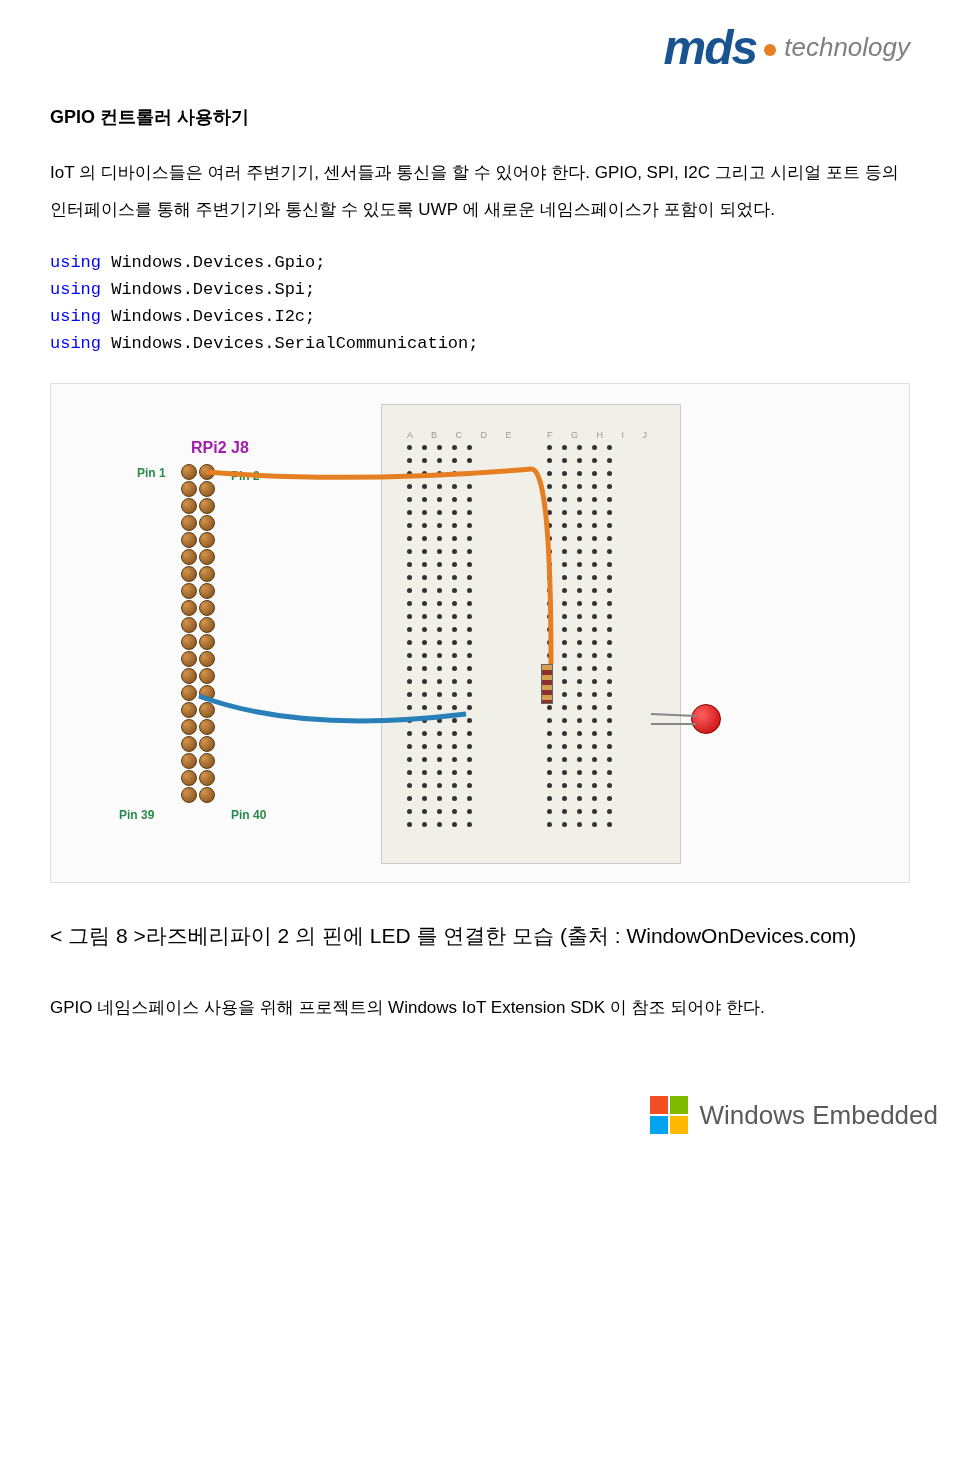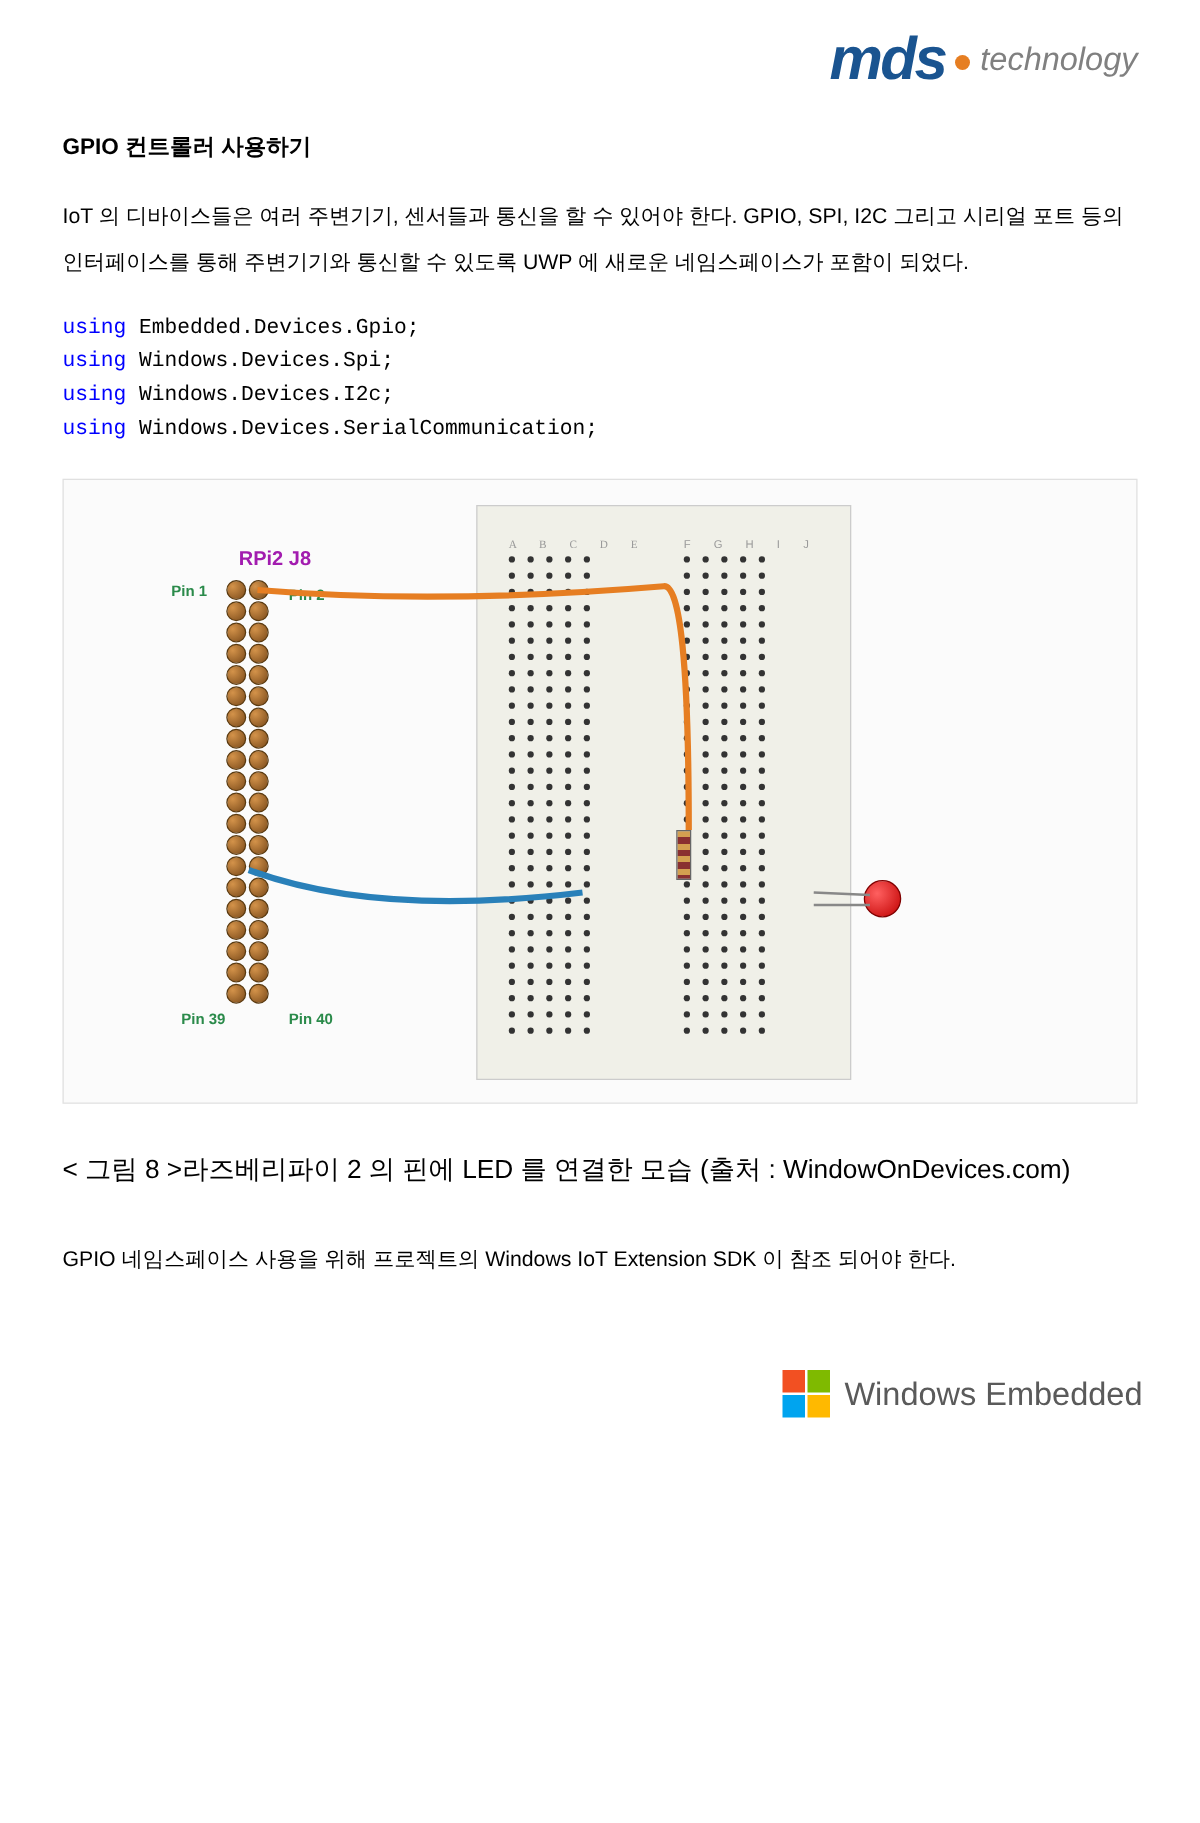--- a/index.html
+++ b/index.html
@@ -108,21 +108,21 @@
       border: 1px solid #5a3a10;
     }
     .pin-label {
       position: absolute;
       font-size: 12px;
       color: #2a8a4a;
       font-weight: bold;
     }
     .pin1-label { left: 86px; top: 82px; }
     .pin2-label { left: 180px; top: 85px; }
-    .pin39-label { left: 94px; top: 424px; }
+    .pin39-label { left: 68px; top: 424px; }
     .pin40-label { left: 180px; top: 424px; }
     .breadboard {
       position: absolute;
       left: 330px;
       top: 20px;
       width: 300px;
       height: 460px;
       background: #f0f0e8;
       border: 1px solid #ccc;
     }
@@ -153,21 +153,21 @@
     }
     .caption {
       font-size: 21px;
       line-height: 2.2;
       margin-top: 30px;
       margin-bottom: 30px;
       font-weight: 500;
     }
     .footer-logo {
       text-align: right;
-      padding: 20px 46px 30px 0;
+      padding: 20px 22px 30px 0;
     }
     .win-embedded {
       display: inline-flex;
       align-items: center;
       gap: 12px;
     }
     .win-squares {
       display: grid;
       grid-template-columns: repeat(2, 18px);
       grid-template-rows: repeat(2, 18px);
@@ -206,21 +206,21 @@
     <span class="logo-dot"></span>
     <span class="logo-tech">technology</span>
   </div>
 </div>
 
 <div class="content">
   <div class="section-title">GPIO 컨트롤러 사용하기</div>
 
   <div class="paragraph">IoT 의 디바이스들은 여러 주변기기, 센서들과 통신을 할 수 있어야 한다. GPIO, SPI, I2C 그리고 시리얼 포트 등의 인터페이스를 통해 주변기기와 통신할 수 있도록 UWP 에 새로운 네임스페이스가 포함이 되었다.</div>
 
-  <div class="code-block"><span class="code-keyword">using</span><span class="code-text"> Embedded.Devices.Gpio;</span>
+  <div class="code-block"><span class="code-keyword">using</span><span class="code-text"> Windows.Devices.Gpio;</span>
 <span class="code-keyword">using</span><span class="code-text"> Windows.Devices.Spi;</span>
 <span class="code-keyword">using</span><span class="code-text"> Windows.Devices.I2c;</span>
 <span class="code-keyword">using</span><span class="code-text"> Windows.Devices.SerialCommunication;</span></div>
 
 
   <div class="circuit-diagram">
     <div class="rpi-label">RPi2 J8</div>
     <div class="pin-label pin1-label">Pin 1</div>
     <div class="pin-label pin2-label">Pin 2</div>
     <div class="pin-label pin39-label">Pin 39</div>
@@ -303,21 +303,21 @@
           <div class="pin-round"></div>
           <div class="pin-round"></div>
         </div>
         <div class="pin-row">
           <div class="pin-round"></div>
           <div class="pin-round"></div>
         </div>
       </div>
 
     <div class="breadboard">
-      <div class="bb-col-labels" style="left:25px;top:25px;font-family:Liberation Serif, serif;">A B C D E</div>
+      <div class="bb-col-labels" style="left:25px;top:25px;">A B C D E</div>
       <div class="bb-col-labels" style="left:165px;top:25px;text-align:center;">F G H I J</div>
       <div id="bb-left" style="position:absolute;left:25px;top:40px;">
           <div style="display: flex; gap: 10px; margin-bottom: 8px;">
             <div class="bb-dot"></div>
             <div class="bb-dot"></div>
             <div class="bb-dot"></div>
             <div class="bb-dot"></div>
             <div class="bb-dot"></div>
           </div>
           <div style="display: flex; gap: 10px; margin-bottom: 8px;">

